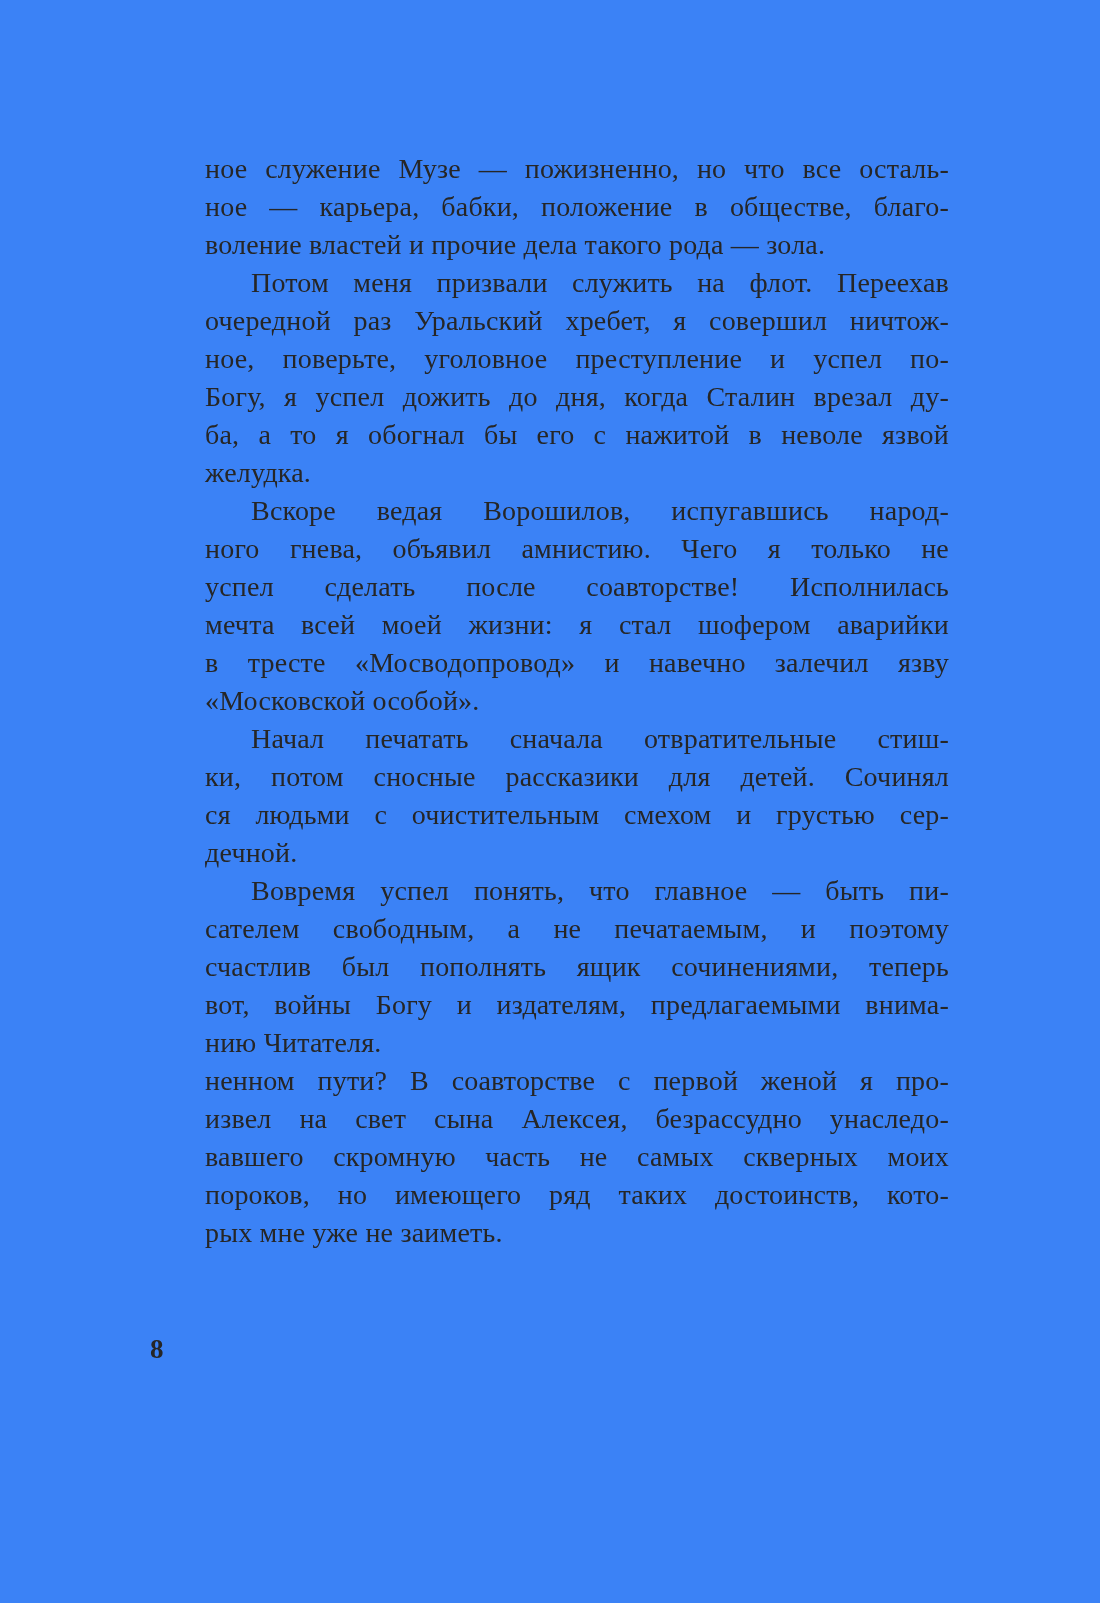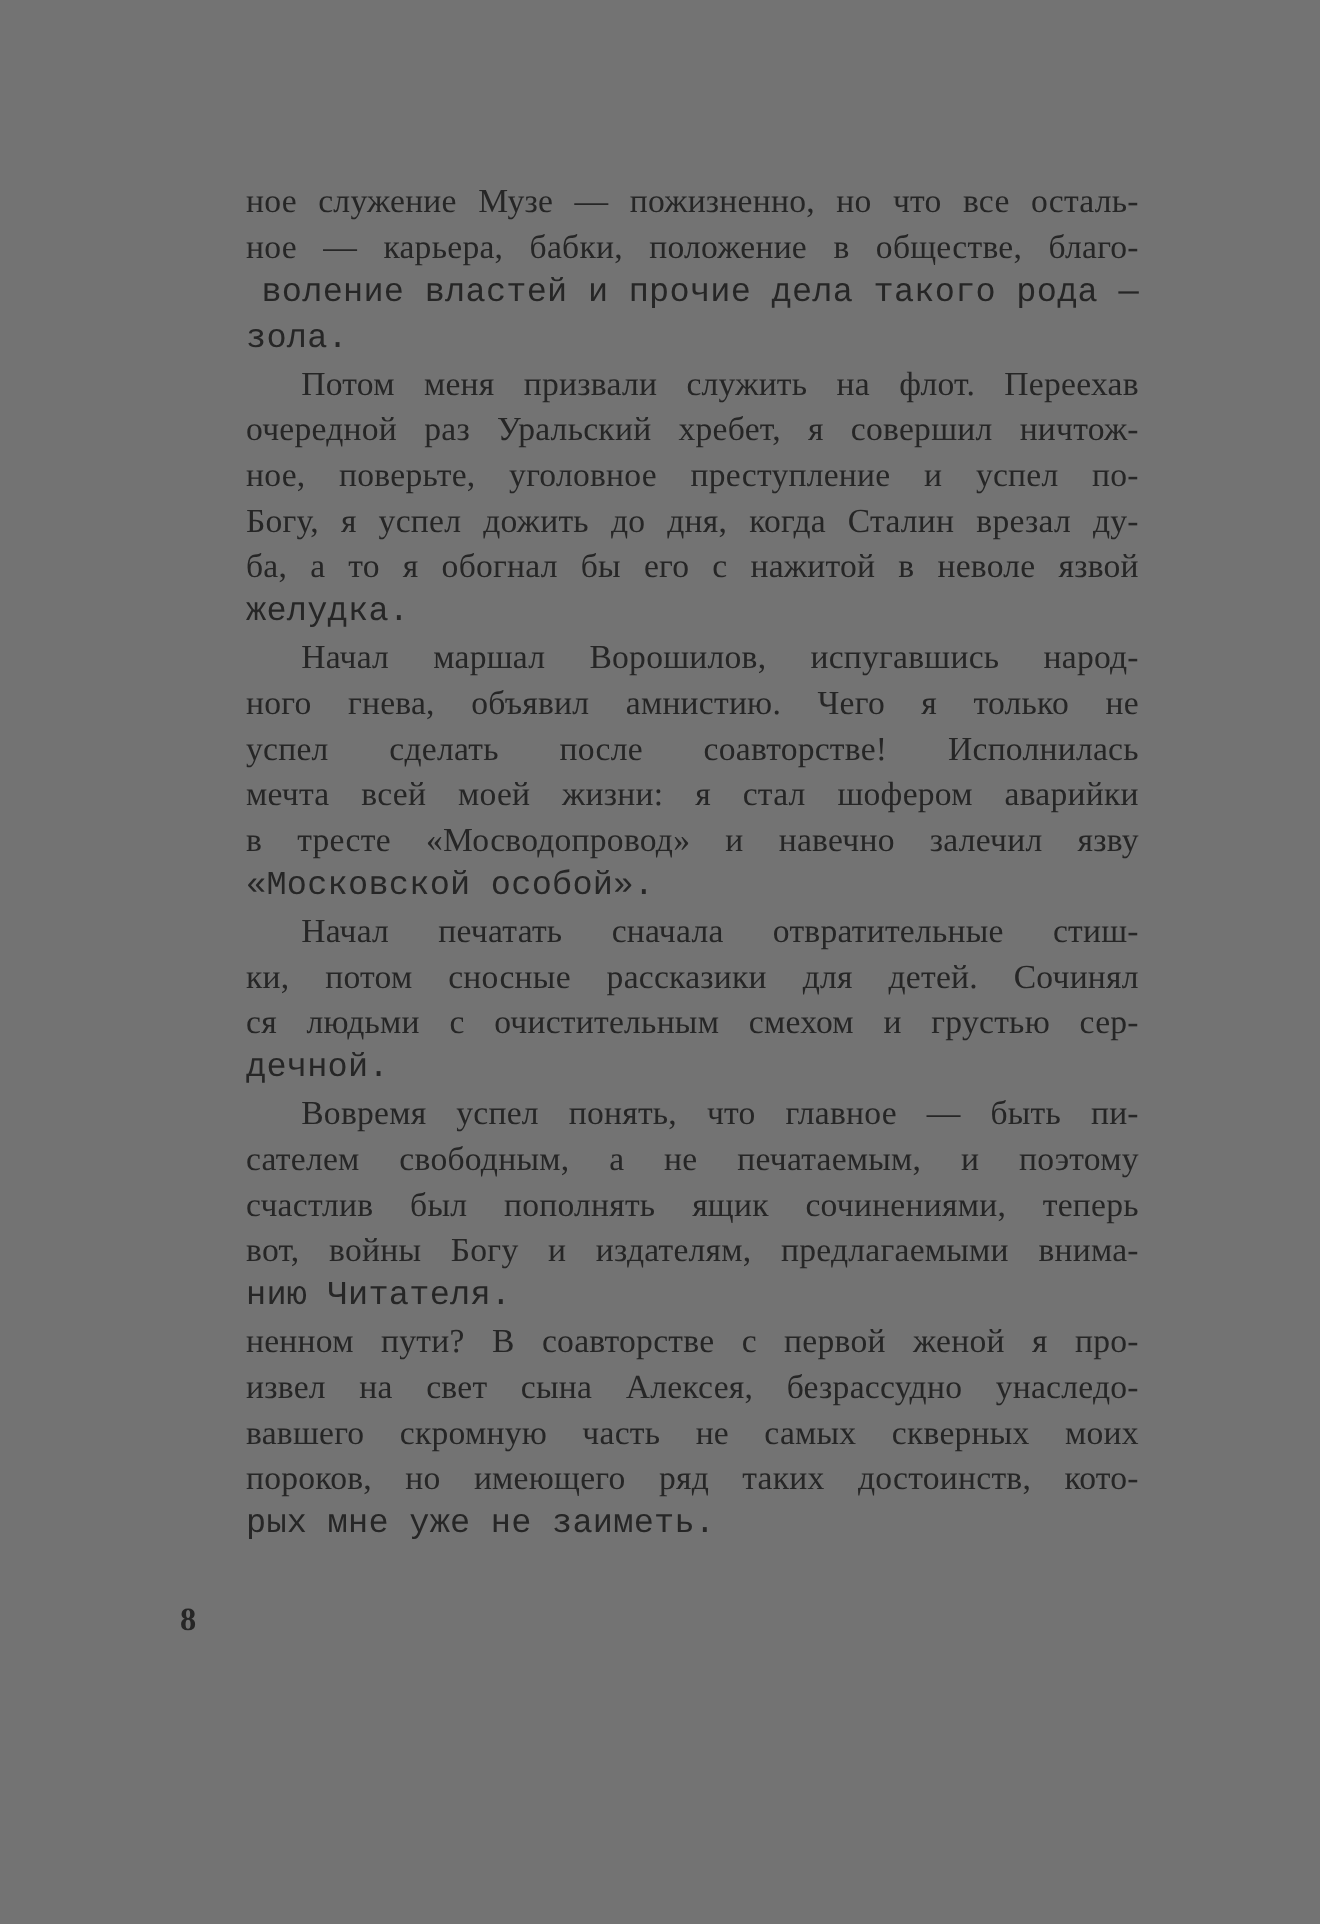--- a/index.html
+++ b/index.html
@@ -6,43 +6,42 @@
   html, body {
     width: 1100px;
     height: 1603px;
     background: #ffffff;
     font-family: "Liberation Serif", serif;
   }
   .book-page {
     position: relative;
     width: 1100px;
     height: 1603px;
-    background: #737373;
+    background: #3b82f6;
     overflow: hidden;
   }
   .text-block {
     position: absolute;
     left: 205px;
     top: 150px;
     width: 744px;
     color: #262626;
     font-size: 28px;
     line-height: 38px;
     letter-spacing: 0.2px;
   }
   .paragraph { margin: 0; }
   .line {
     text-align: justify;
     text-align-last: justify;
     white-space: normal;
   }
   .line.last {
-    text-align: right;
+    text-align: left;
     text-align-last: left;
-    font-family: Liberation Mono, monospace;
   }
   .line.indent {
     text-indent: 46px;
   }
   .page-number {
     position: absolute;
     left: 150px;
     top: 1330px;
     width: 40px;
     color: #262626;
@@ -64,21 +63,21 @@
       </div>
       <div class="paragraph">
         <div class="line indent">Потом меня призвали служить на флот. Переехав</div>
         <div class="line">очередной раз Уральский хребет, я совершил ничтож-</div>
         <div class="line">ное, поверьте, уголовное преступление и успел по-</div>
         <div class="line">Богу, я успел дожить до дня, когда Сталин врезал ду-</div>
         <div class="line">ба, а то я обогнал бы его с нажитой в неволе язвой</div>
         <div class="line last">желудка.</div>
       </div>
       <div class="paragraph">
-        <div class="line indent">Начал маршал Ворошилов, испугавшись народ-</div>
+        <div class="line indent">Вскоре ведая Ворошилов, испугавшись народ-</div>
         <div class="line">ного гнева, объявил амнистию. Чего я только не</div>
         <div class="line">успел сделать после соавторстве! Исполнилась</div>
         <div class="line">мечта всей моей жизни: я стал шофером аварийки</div>
         <div class="line">в тресте «Мосводопровод» и навечно залечил язву</div>
         <div class="line last">«Московской особой».</div>
       </div>
       <div class="paragraph">
         <div class="line indent">Начал печатать сначала отвратительные стиш-</div>
         <div class="line">ки, потом сносные рассказики для детей. Сочинял</div>
         <div class="line">ся людьми с очистительным смехом и грустью сер-</div>

